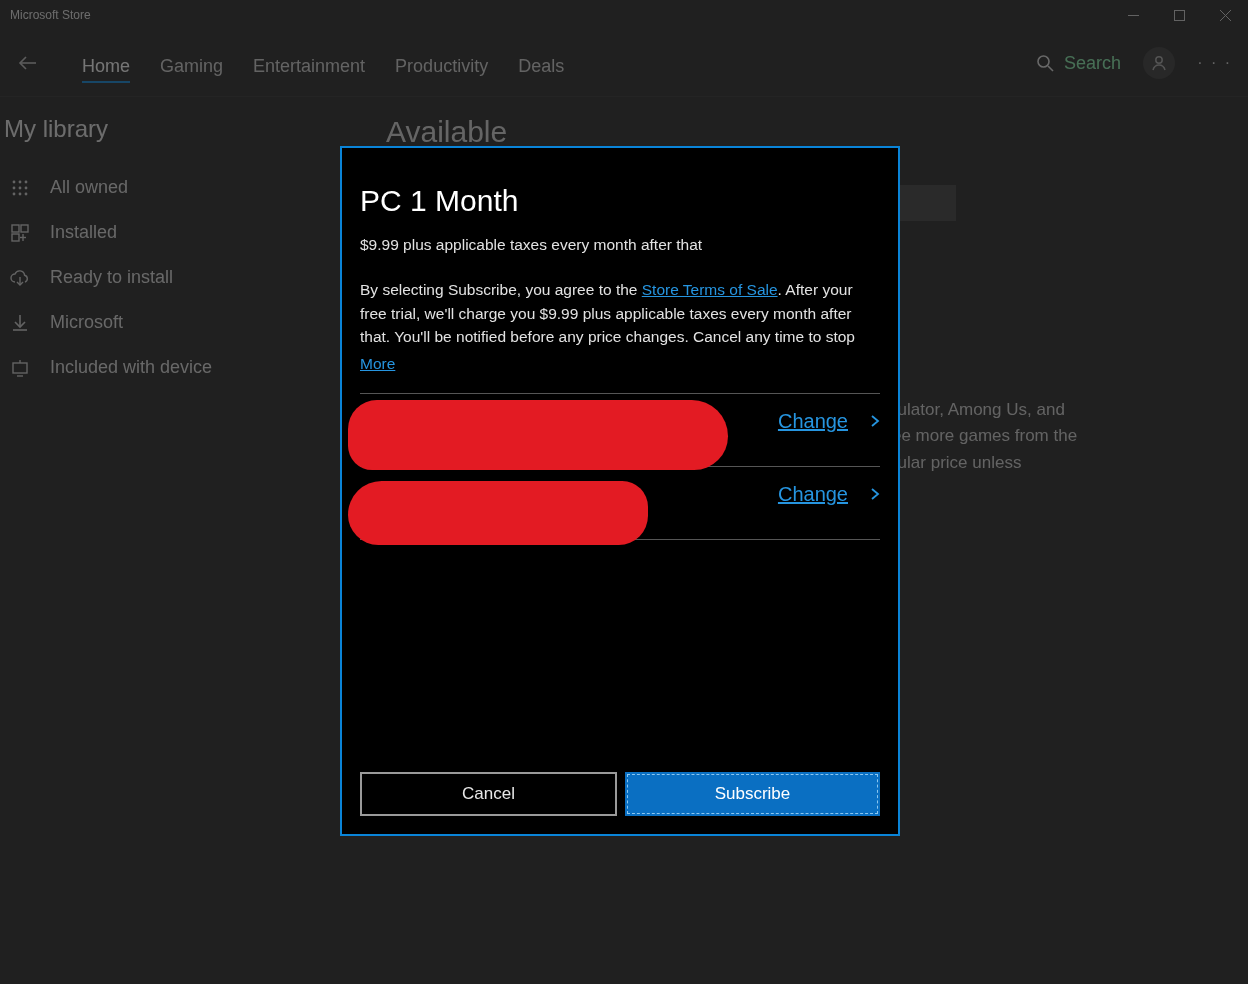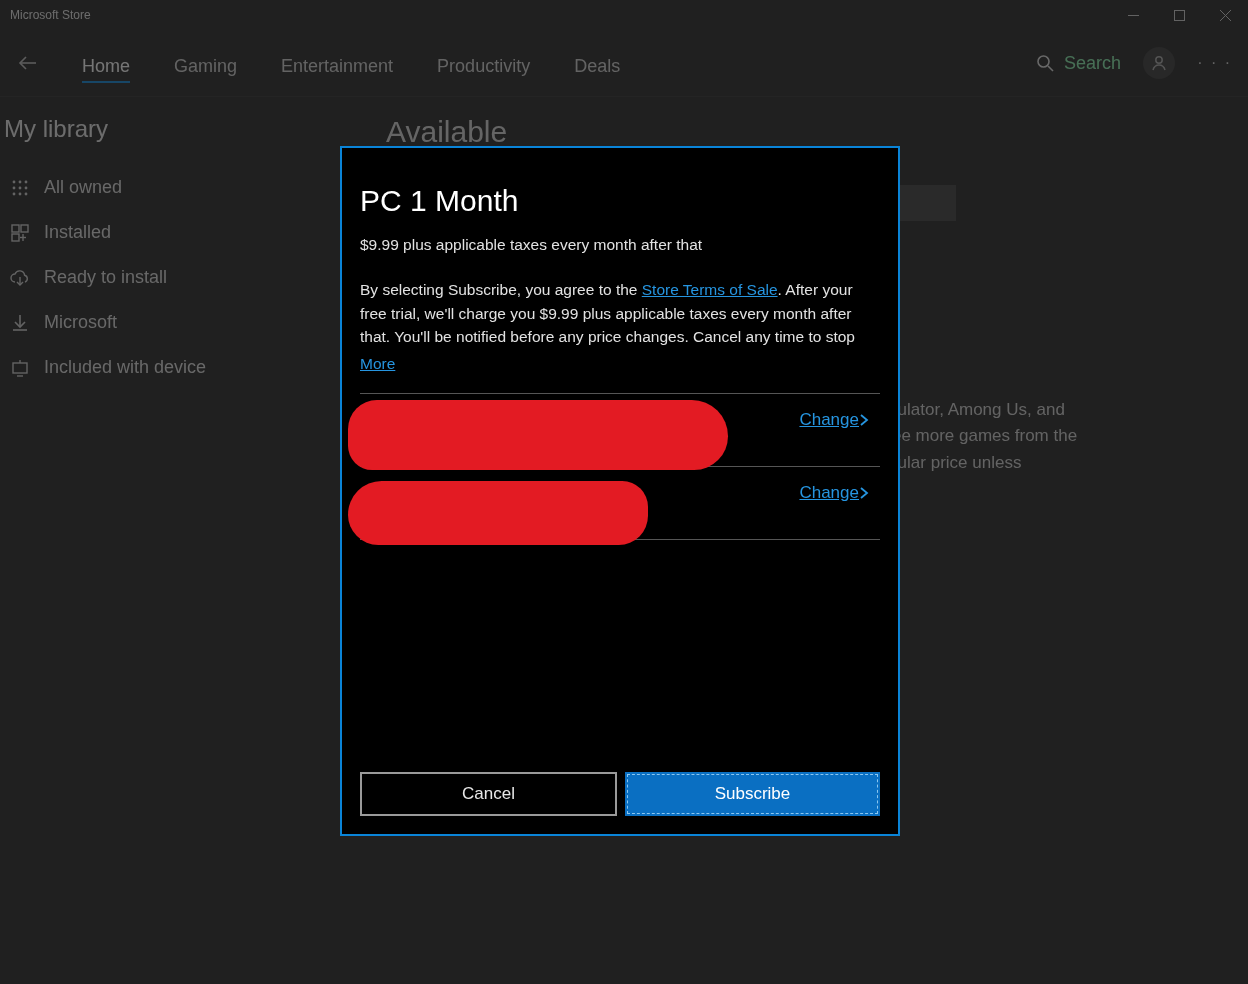--- a/index.html
+++ b/index.html
@@ -4,33 +4,33 @@
 <style>
   html,body{margin:0;padding:0;width:1248px;height:984px;background:#202020;font-family:"Segoe UI","Segoe UI Variable",sans-serif;color:#fff;overflow:hidden;}
   
   .titlebar{height:30px;display:flex;align-items:center;justify-content:space-between;padding:0 0 0 10px;font-size:12px;color:#e6e6e6;background:#202020;}
   .winbtns{display:flex;}
   .winbtn{width:46px;height:30px;display:flex;align-items:center;justify-content:center;color:#ccc;}
   .winbtn svg{stroke:currentColor;fill:none;}
   
   .navbar{height:66px;display:flex;align-items:center;padding:0 10px 0 10px;gap:30px;font-size:18px;color:#cfcfcf;border-bottom:1px solid #2b2b2b;}
   .navbar .back{width:36px;display:flex;justify-content:center;}
-  .navtabs{display:flex;gap:44px;margin-left:6px;}
+  .navtabs{display:flex;gap:30px;margin-left:6px;}
   .navtab{padding:20px 0 14px;position:relative;color:#cfcfcf;}
   .navtab.active{color:#ffffff;}
   .navtab.active::after{content:"";position:absolute;left:0;right:0;bottom:8px;height:2px;background:#0a84d8;}
   .navright{margin-left:auto;display:flex;align-items:center;gap:22px;padding-right:6px;}
   .searchgrp{display:flex;align-items:center;gap:10px;color:#86efac;}
   .avatar{width:32px;height:32px;border-radius:50%;background:#353535;display:flex;align-items:center;justify-content:center;}
   .dots{letter-spacing:2px;color:#cfcfcf;font-size:16px;}
   
   .main{display:flex;height:calc(984px - 30px - 66px);}
   .sidebar{width:280px;padding:18px 0 0 2px;}
   .sidebar h2{font-weight:400;font-size:24px;margin:0 0 22px 2px;color:#e8e8e8;}
-  .sideitem{display:flex;align-items:center;gap:12px;padding:12px 0 12px 6px;font-size:18px;color:#dcdcdc;}
+  .sideitem{display:flex;align-items:center;gap:18px;padding:12px 0 12px 6px;font-size:18px;color:#dcdcdc;}
   .sideicon{width:24px;display:flex;justify-content:center;color:#cfcfcf;}
   .content{flex:1;padding:18px 0 0 104px;color:#d6d6d6;}
   .content h1{font-weight:400;font-size:30px;margin:0 0 12px 0;}
   .row1{display:flex;gap:14px;margin:36px 0 0 0;}
   .chip{background:#3a3a3a;height:36px;display:flex;align-items:center;justify-content:center;padding:0 18px;font-size:15px;color:#e6e6e6;}
   .row2{margin-top:22px;display:flex;gap:14px;}
   .meta{margin-top:18px;font-size:17px;color:#cfcfcf;}
   .desc{margin-top:80px;font-size:17px;line-height:1.55;color:#cfcfcf;max-width:820px;}
   
   .scrim{position:absolute;inset:0;background:rgba(32,32,32,0.62);pointer-events:none;}
@@ -39,21 +39,21 @@
   .modal h2{font-weight:400;font-size:30px;margin:8px 0 18px 0;color:#fff;}
   .modal .sub{font-size:15.5px;color:#e2e2e2;margin:0 0 22px 0;}
   .modal .terms{font-size:15.5px;line-height:1.52;color:#e2e2e2;margin:2px 0 6px 0;}
   .modal a{color:#2695e0;text-decoration:underline;}
   .modal .more{font-size:15.5px;margin:0 0 10px 0;}
   .modal hr{border:none;border-top:1px solid #555;margin:10px 0 0 0;}
   .payrow{position:relative;height:72px;border-bottom:1px solid #555;}
   .payrow .red{position:absolute;left:-12px;top:6px;background:#e31b23;border-radius:50%/50%;}
   .payrow.one .red{width:380px;height:70px;border-radius:48px 60px 56px 40px;}
   .payrow.two .red{width:300px;height:64px;border-radius:60px 46px 52px 54px;top:14px;}
-  .change{position:absolute;right:11px;top:16px;display:flex;align-items:center;gap:0;color:#2695e0;font-size:17px;}
+  .change{position:absolute;right:0;top:16px;display:flex;align-items:center;gap:22px;color:#2695e0;font-size:20px;}
   .change span{text-decoration:underline;}
   .modal .btns{margin-top:auto;display:flex;gap:8px;}
   .btn{flex:1;height:44px;display:flex;align-items:center;justify-content:center;font-size:17px;box-sizing:border-box;text-align:center;}
   .btn.cancel{background:#000;color:#e8e8e8;border:2px solid #9a9a9a;}
   .btn.subscribe{background:#0a6fc2;color:#fff;outline:1px dashed #8cc7f0;outline-offset:-3px;border:1px solid #0a6fc2;}
   .chev{display:inline-block;}
   svg{display:block}
 </style>
 </head>
 <body>

